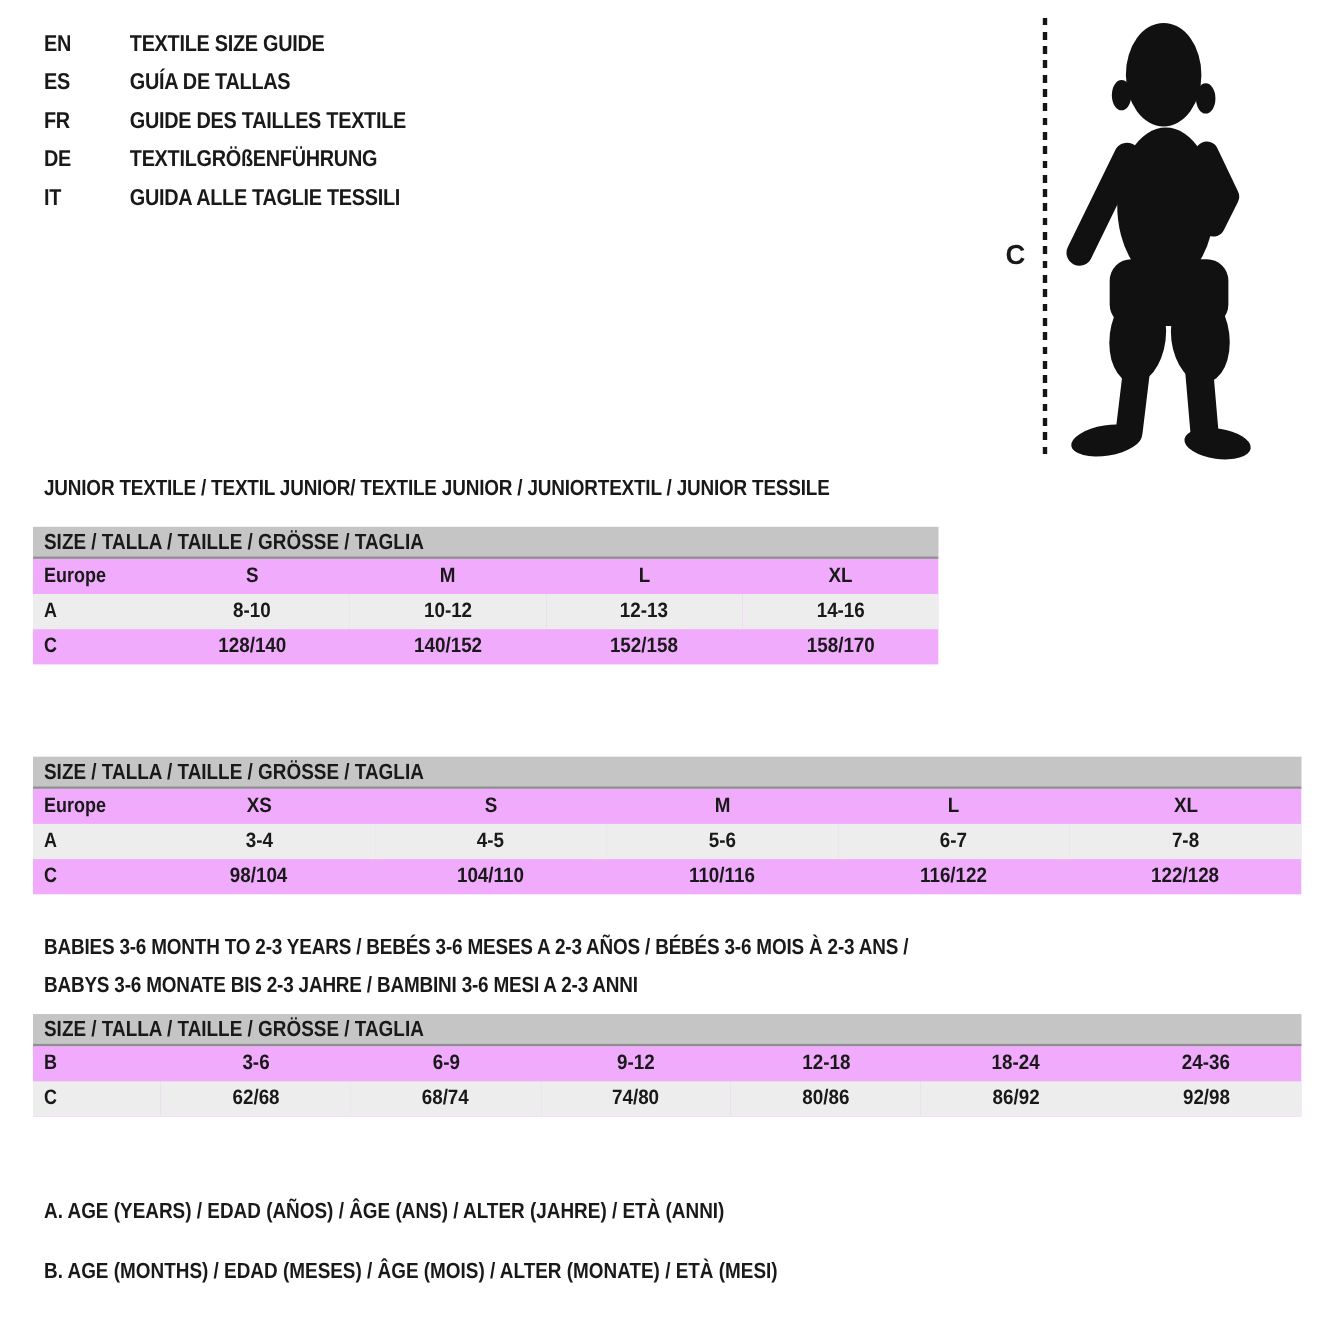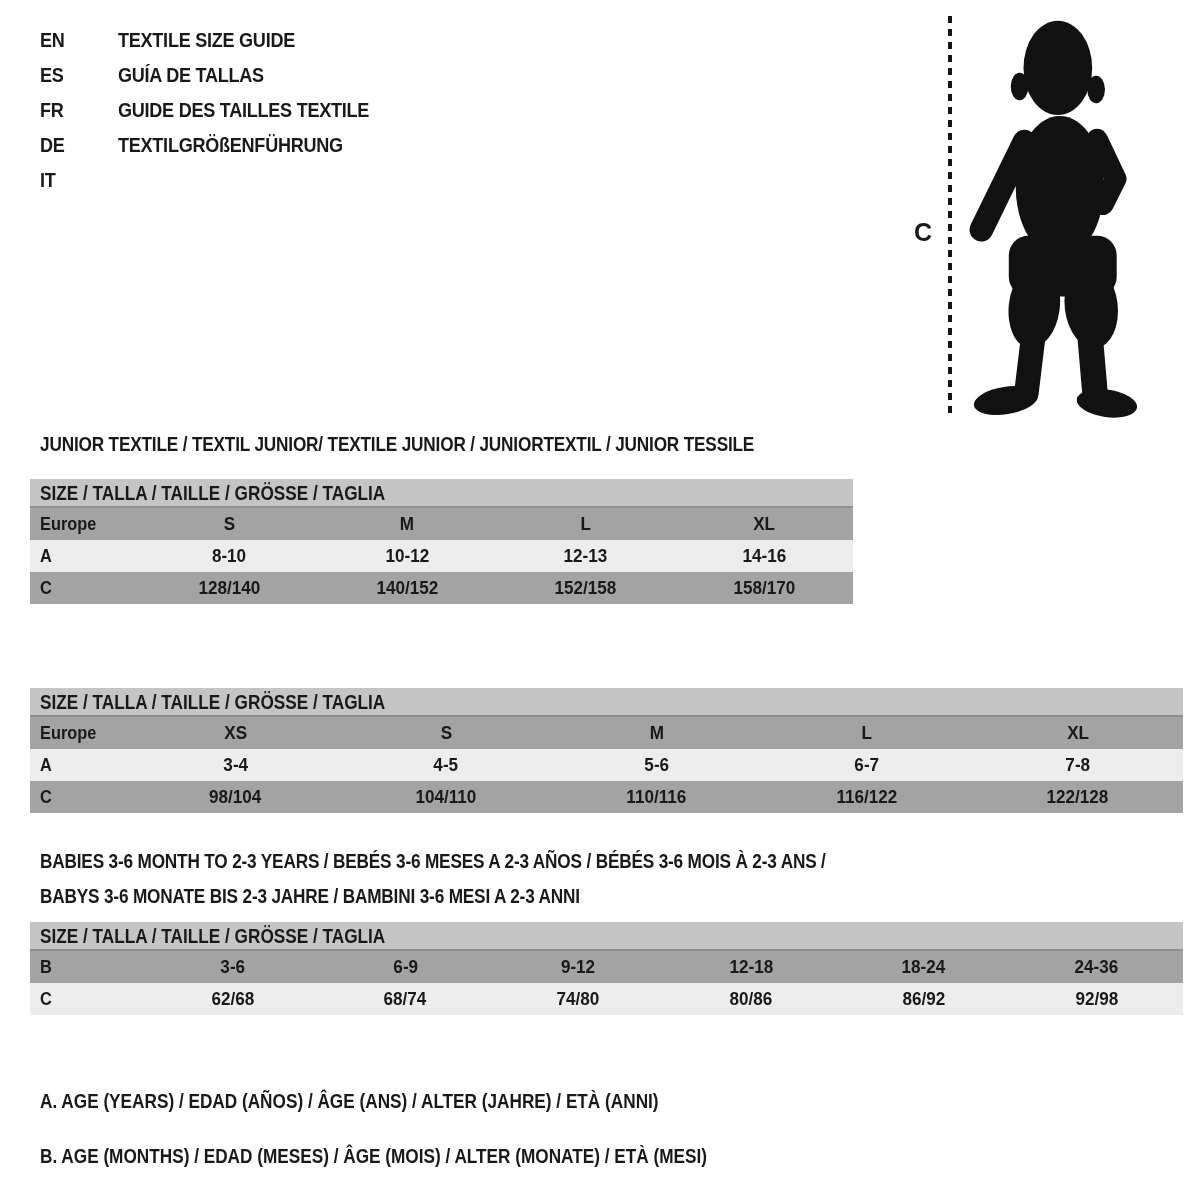--- a/index.html
+++ b/index.html
@@ -22,21 +22,21 @@
     left:948px;top:16px;width:4px;height:400px;
     background:repeating-linear-gradient(to bottom,#151515 0 7px,transparent 7px 13px);
   }
   .height-label{left:914px;top:218px;font-size:25px;}
 
   
   .sec-title{font-size:20px;letter-spacing:-.2px;white-space:nowrap;text-align:right;}
   .sub{font-size:13px;vertical-align:sub;}
 
   
-  .tbl-block{background:#a3a3a3;}
+  .tbl-block{background:#f0abfc;}
   .size-bar{
     height:29px;line-height:29px;background:#c5c5c5;border-bottom:2px solid #8f8f8f;
     padding-left:10px;font-size:20px;box-sizing:border-box;
   }
   table.size{border-collapse:collapse;width:100%;table-layout:fixed;}
   table.size td{height:32px;font-size:19px;text-align:center;vertical-align:middle;padding:0;}
   table.size td.lbl{text-align:left;padding-left:10px;}
   table.size tr:nth-child(even){background:#ededed;}
 
   
@@ -60,20 +60,21 @@
     <div class="lang-row">
       <span class="lang-code"><span class="cond">FR</span></span>
       <span><span class="cond">GUIDE DES TAILLES TEXTILE</span></span>
     </div>
     <div class="lang-row">
       <span class="lang-code"><span class="cond">DE</span></span>
       <span><span class="cond">TEXTILGRÖßENFÜHRUNG</span></span>
     </div>
     <div class="lang-row">
       <span class="lang-code"><span class="cond">IT</span></span>
+      <span><span class="cond">GUIDA ALLE TAGLIE TESSILI</span></span>
     </div>
   </div>
 
   <div class="abs height-line"></div>
   <div class="abs height-label"><span>C</span></div>
 
   <svg class="abs" style="left:958px;top:12px" width="184" height="412" viewBox="0 0 180 420" aria-hidden="true">
     <g fill="#111111" stroke="none">
       <ellipse cx="98" cy="57" rx="35" ry="48"></ellipse>
       <ellipse cx="59" cy="76" rx="9" ry="14"></ellipse>

